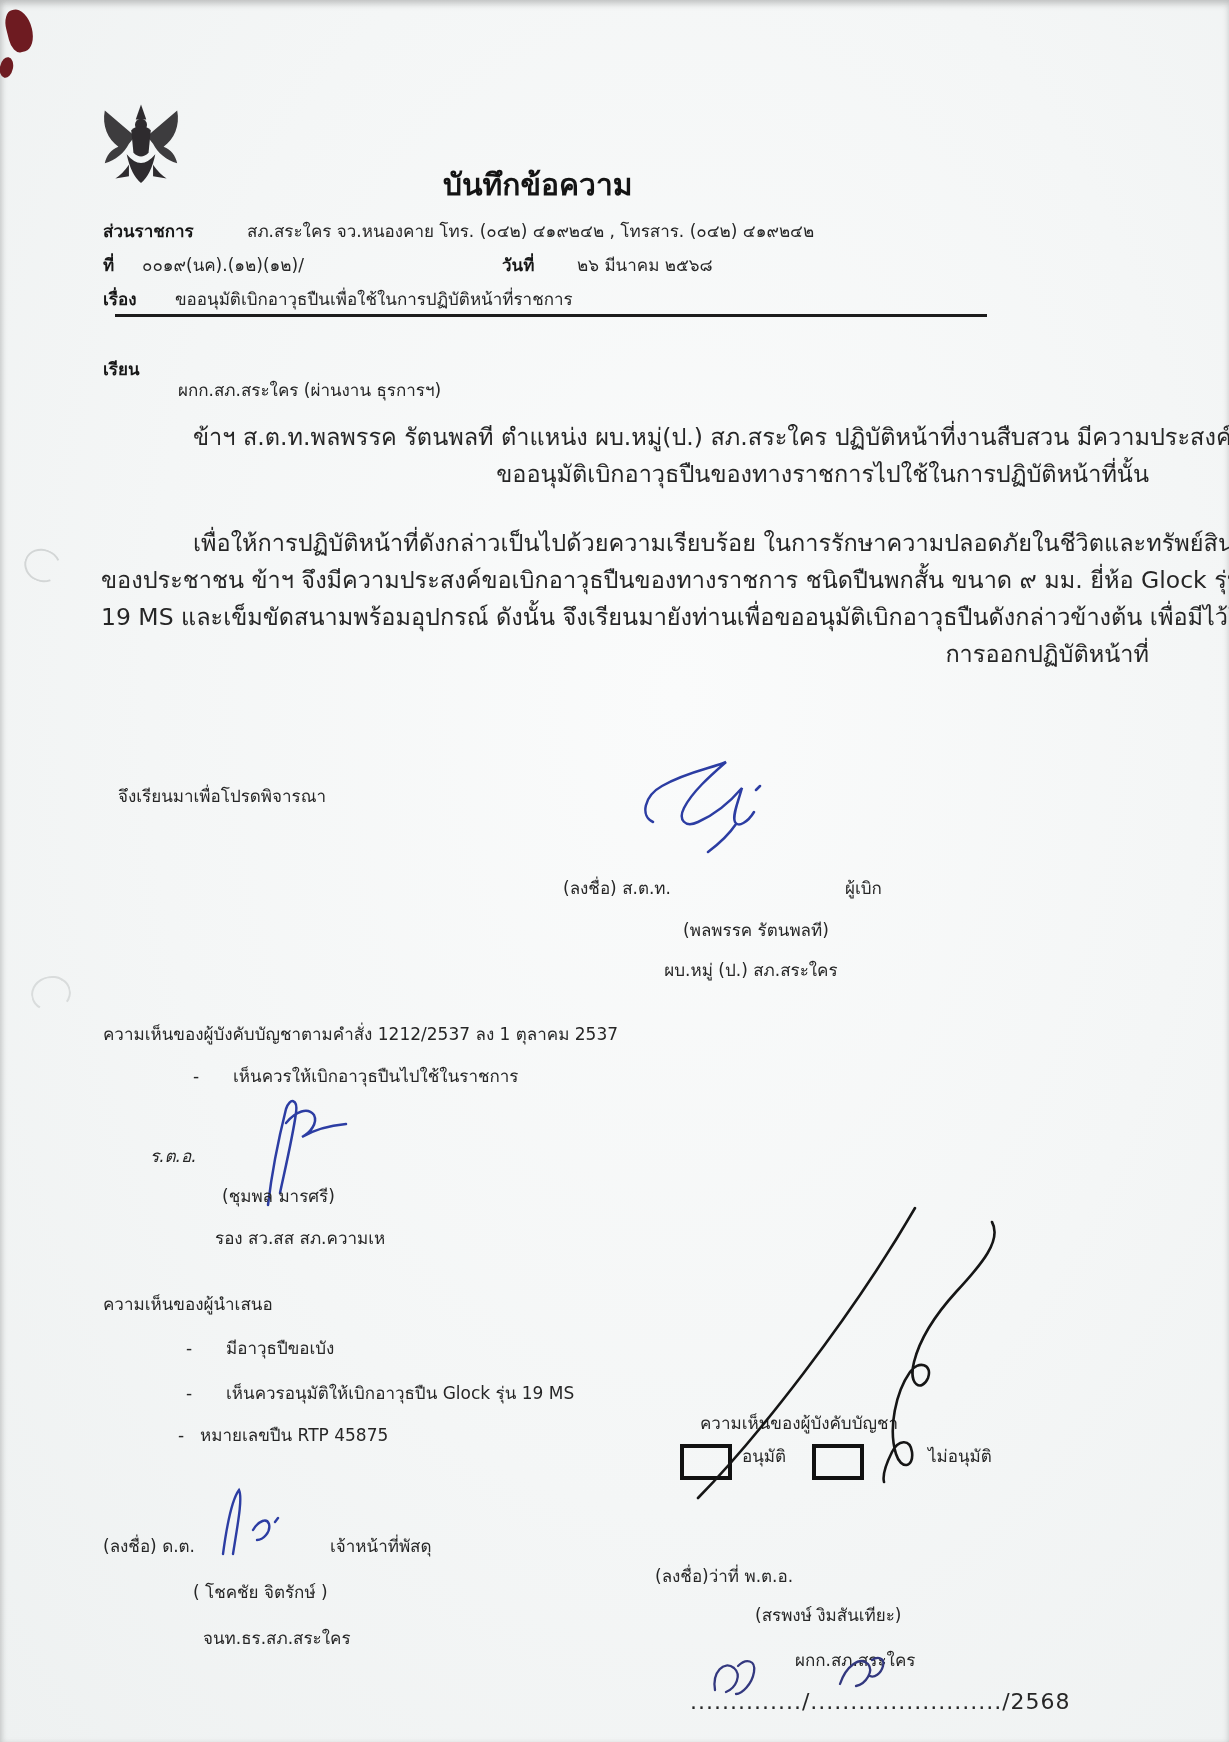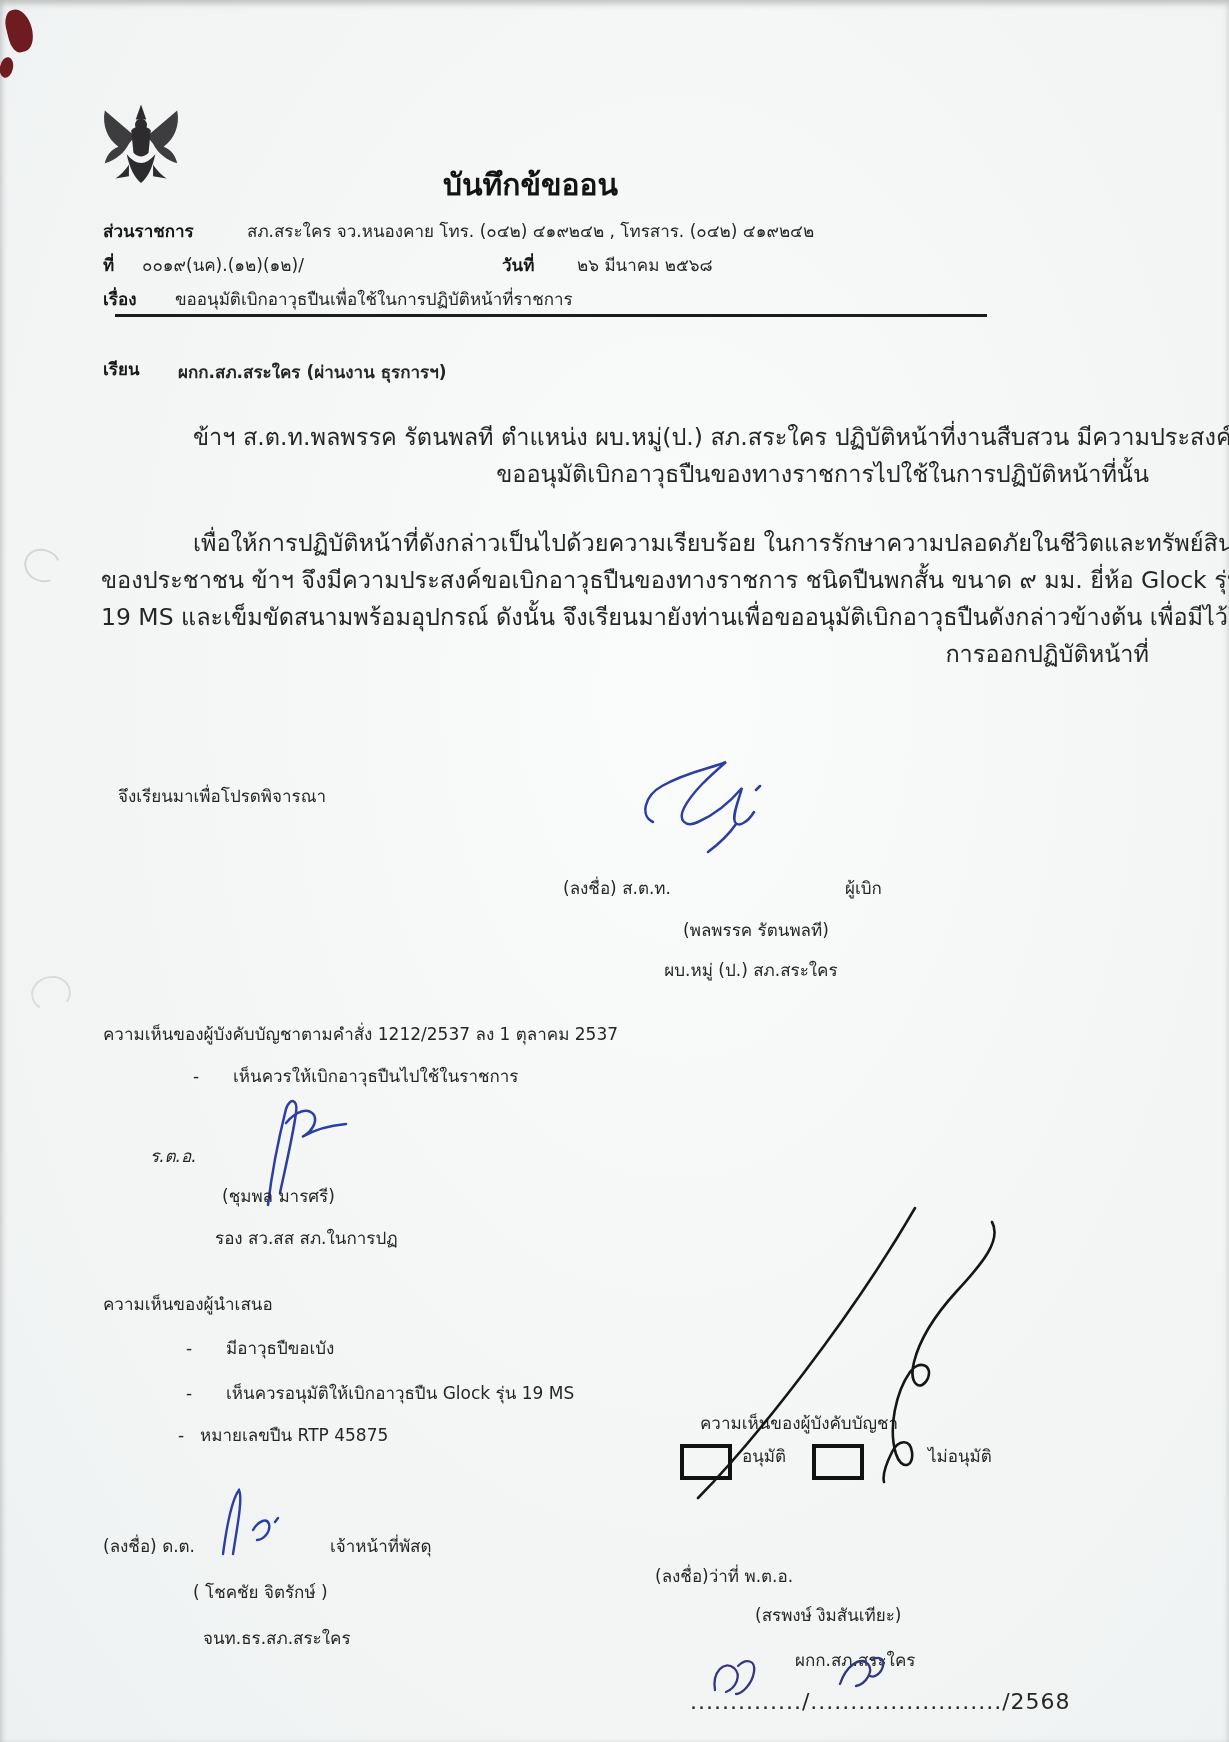--- a/index.html
+++ b/index.html
@@ -45,37 +45,37 @@
         <path d="M60 6 L53 26 L67 26 Z"></path>
         <circle cx="60" cy="33" r="8"></circle>
         <path d="M47 40 Q60 29 73 40 L70 70 Q60 80 50 70 Z"></path>
         <path d="M41 72 Q60 95 79 72 Q73 100 60 110 Q47 100 41 72 Z"></path>
         <path d="M44 86 Q35 99 26 104 L44 101 Z"></path>
         <path d="M76 86 Q85 99 94 104 L76 101 Z"></path>
       </g>
     </svg>
   </div>
 
-  <div class="t title" style="left:443px;top:166px;">บันทึกข้ขออน</div>
+  <div class="t title" style="left:443px;top:166px;">บันทึกข้อความ</div>
 
   <div class="t b" style="left:103px;top:221px;">ส่วนราชการ</div>
   <div class="t" style="left:247px;top:221px;">สภ.สระใคร   จว.หนองคาย   โทร. (๐๔๒) ๔๑๙๒๔๒ ,  โทรสาร. (๐๔๒) ๔๑๙๒๔๒</div>
 
   <div class="t b" style="left:103px;top:255px;">ที่</div>
   <div class="t" style="left:142px;top:255px;">๐๐๑๙(นค).(๑๒)(๑๒)/</div>
   <div class="t b" style="left:502px;top:255px;">วันที่</div>
   <div class="t" style="left:577px;top:255px;">๒๖  มีนาคม  ๒๕๖๘</div>
 
   <div class="t b" style="left:103px;top:289px;">เรื่อง</div>
   <div class="t" style="left:175px;top:289px;">ขออนุมัติเบิกอาวุธปืนเพื่อใช้ในการปฏิบัติหน้าที่ราชการ</div>
 
   <div class="rule"></div>
 
   <div class="t b" style="left:103px;top:359px;">เรียน</div>
-  <div class="t" style="left:178px;top:362px;font-weight:bold;">ผกก.สภ.สระใคร (ผ่านงาน ธุรการฯ)</div>
+  <div class="t" style="left:178px;top:380px;">ผกก.สภ.สระใคร (ผ่านงาน ธุรการฯ)</div>
 
   <div class="para" style="left:101px;top:418px;">
     <div class="line indent">ข้าฯ  ส.ต.ท.พลพรรค  รัตนพลที ตำแหน่ง ผบ.หมู่(ป.) สภ.สระใคร ปฏิบัติหน้าที่งานสืบสวน  มีความประสงค์</div>
     <div class="line">ขออนุมัติเบิกอาวุธปืนของทางราชการไปใช้ในการปฏิบัติหน้าที่นั้น</div>
   </div>
 
   <div class="para" style="left:101px;top:524px;">
     <div class="line indent">เพื่อให้การปฏิบัติหน้าที่ดังกล่าวเป็นไปด้วยความเรียบร้อย ในการรักษาความปลอดภัยในชีวิตและทรัพย์สิน</div>
     <div class="line">ของประชาชน  ข้าฯ จึงมีความประสงค์ขอเบิกอาวุธปืนของทางราชการ ชนิดปืนพกสั้น ขนาด ๙ มม. ยี่ห้อ Glock   รุ่น</div>
     <div class="line">19 MS และเข็มขัดสนามพร้อมอุปกรณ์ ดังนั้น จึงเรียนมายังท่านเพื่อขออนุมัติเบิกอาวุธปืนดังกล่าวข้างต้น เพื่อมีไว้ใช้ใน</div>
@@ -98,21 +98,21 @@
   <div class="t" style="left:193px;top:1066px;">-</div>
   <div class="t" style="left:233px;top:1066px;">เห็นควรให้เบิกอาวุธปืนไปใช้ในราชการ</div>
 
   <div class="t" style="left:150px;top:1146px;font-style:italic;">ร.ต.อ.</div>
   <div class="sig" style="left:208px;top:1093px;">
     <svg width="140" height="115" viewBox="0 0 140 115">
       <path d="M60 112 C64 78 72 40 78 16 C82 4 90 6 88 20 C85 42 78 72 72 100 M78 30 C88 18 100 14 106 22 C110 30 102 40 94 44 C104 38 116 33 138 31" stroke="#2c3da3" fill="none" stroke-width="2.5" stroke-linecap="round"></path>
     </svg>
   </div>
   <div class="t" style="left:222px;top:1186px;">(ชุมพล  มารศรี)</div>
-  <div class="t" style="left:215px;top:1228px;">รอง สว.สส สภ.ในการปฏ</div>
+  <div class="t" style="left:215px;top:1228px;">รอง สว.สส สภ.ความเห</div>
 
   <div class="t" style="left:103px;top:1294px;">ความเห็นของผู้นำเสนอ</div>
   <div class="t" style="left:186px;top:1338px;">-</div>
   <div class="t" style="left:226px;top:1338px;">มีอาวุธปืขอเบัง</div>
   <div class="t" style="left:186px;top:1383px;">-</div>
   <div class="t" style="left:226px;top:1383px;">เห็นควรอนุมัติให้เบิกอาวุธปืน Glock   รุ่น 19 MS</div>
   <div class="t" style="left:178px;top:1425px;">-</div>
   <div class="t" style="left:200px;top:1425px;">หมายเลขปืน RTP 45875</div>
 
   <div class="t" style="left:700px;top:1413px;">ความเห็นของผู้บังคับบัญชา</div>

